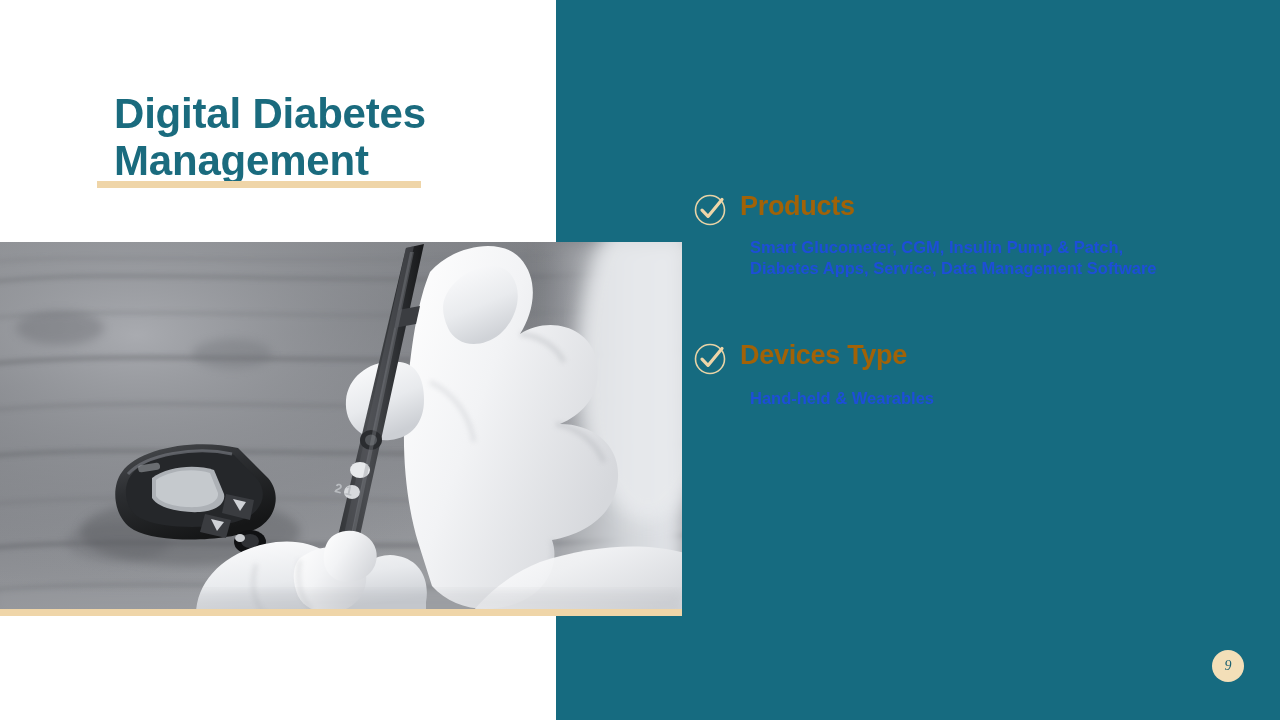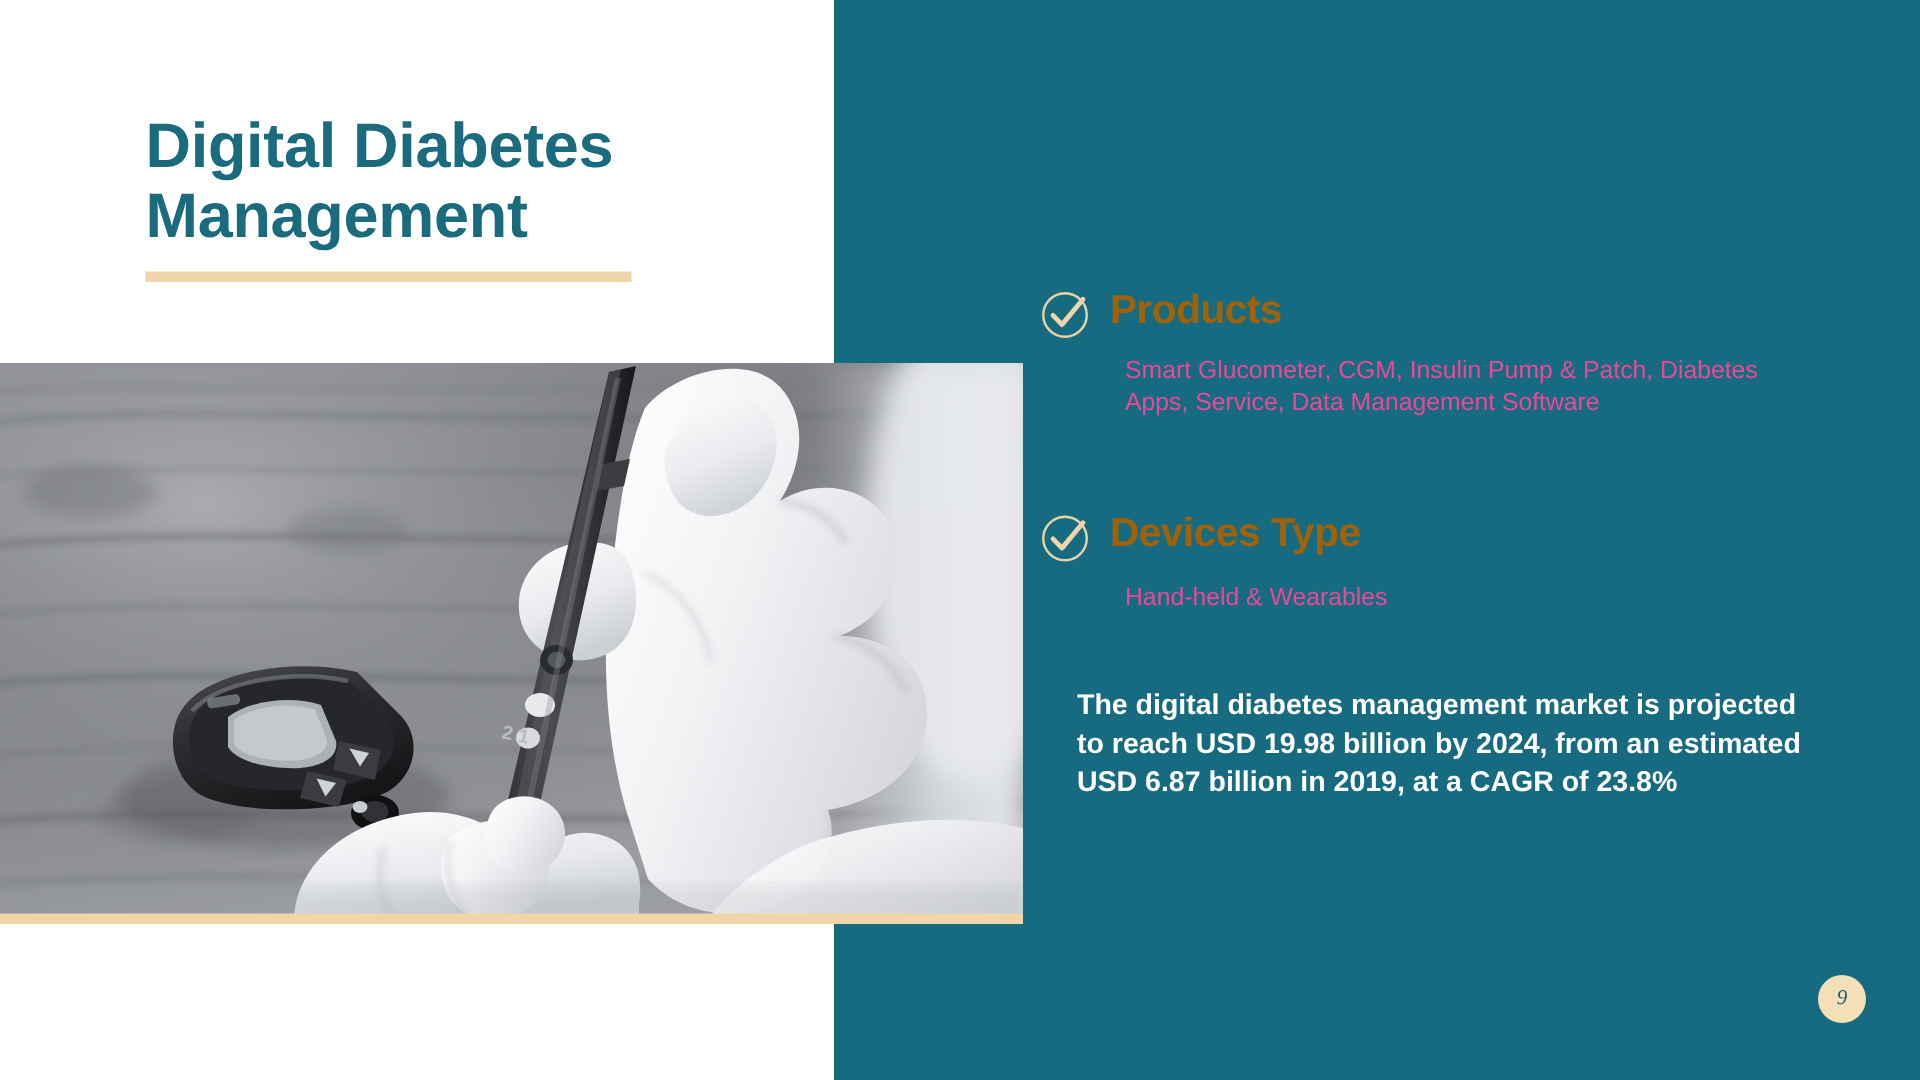--- a/index.html
+++ b/index.html
@@ -38,21 +38,21 @@
     top: 72px;
     width: 430px;
   }
   .slide-title {
     font-family: "Liberation Sans", sans-serif;
     font-weight: bold;
     font-size: 42px;
     line-height: 1.12;
     letter-spacing: -0.2px;
     color: #1A6B7E;
-    margin: 1px;
+    margin: 18px;
     white-space: pre-line;
   }
   .title-rule {
     position: absolute;
     left: 97px;
     top: 181px;
     width: 324px;
     height: 7px;
     background: #EFD5A8;
   }
@@ -103,24 +103,24 @@
     font-weight: bold;
     font-size: 27px;
     line-height: 32px;
     color: #a16207;
     letter-spacing: -0.3px;
   }
   .feature-body {
     margin-left: 58px;
     margin-top: 9px;
     font-family: "Liberation Sans", sans-serif;
-    font-weight: normal;
+    font-weight: bold;
     font-size: 16.5px;
     line-height: 21px;
-    color: #ec4899;
+    color: #1d4ed8;
     width: 425px;
   }
   .feature-2 .feature-body {
     margin-top: 11px;
   }
 
   
   .market-note {
     position: absolute;
     left: 718px;
@@ -338,19 +338,18 @@
     <div class="feature-head">
       <svg class="check-icon" viewBox="0 0 36 36">
         <circle cx="18" cy="18" r="14.5" fill="none" stroke="#E8D3A6" stroke-width="1.6"></circle>
         <path d="M10 18.2 L 16 24.4 L 30 7.5" fill="none" stroke="#EFD5A8" stroke-width="3.2" stroke-linecap="round" stroke-linejoin="round"></path>
       </svg>
       <div class="feature-title">Devices Type</div>
     </div>
     <div class="feature-body">Hand-held &amp; Wearables</div>
   </div>
 
-  <div class="market-note">The digital diabetes management market is projected to reach USD 19.98 billion by 2024, from an estimated USD 6.87 billion in 2019, at a CAGR of 23.8%</div>
 
   <div class="page-badge">
     <span>9</span>
   </div>
 
 </div>
 
 </body></html>

